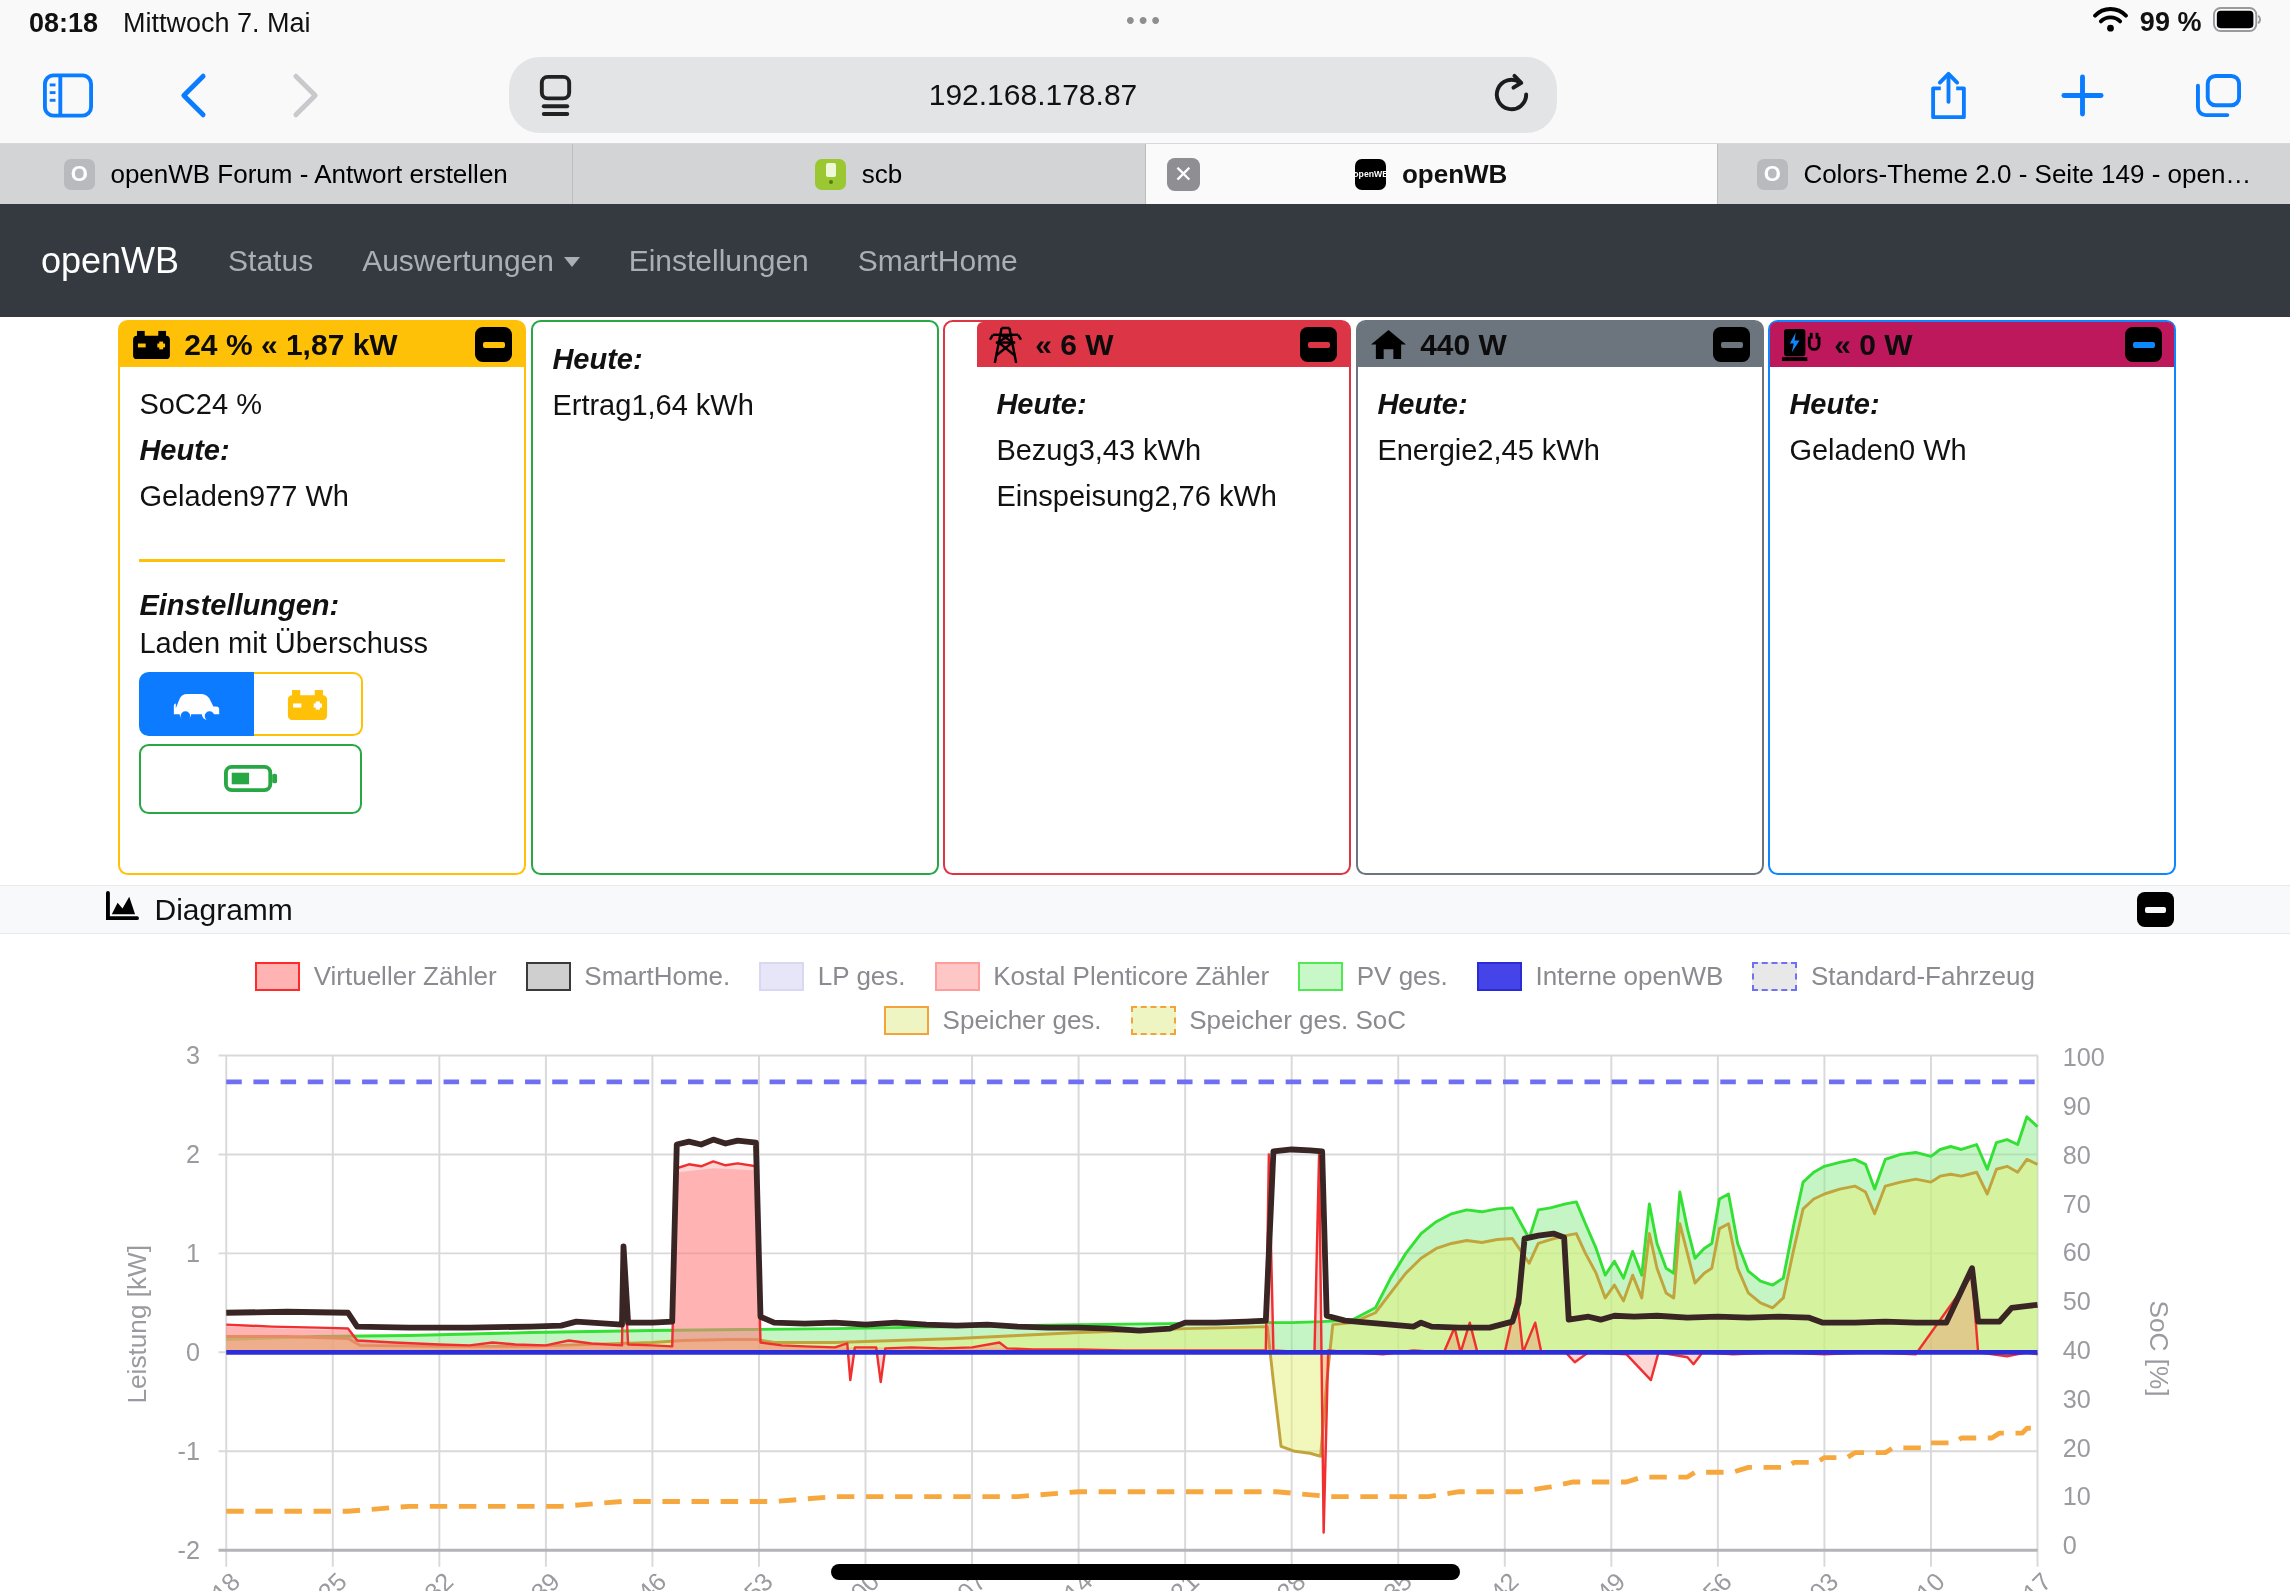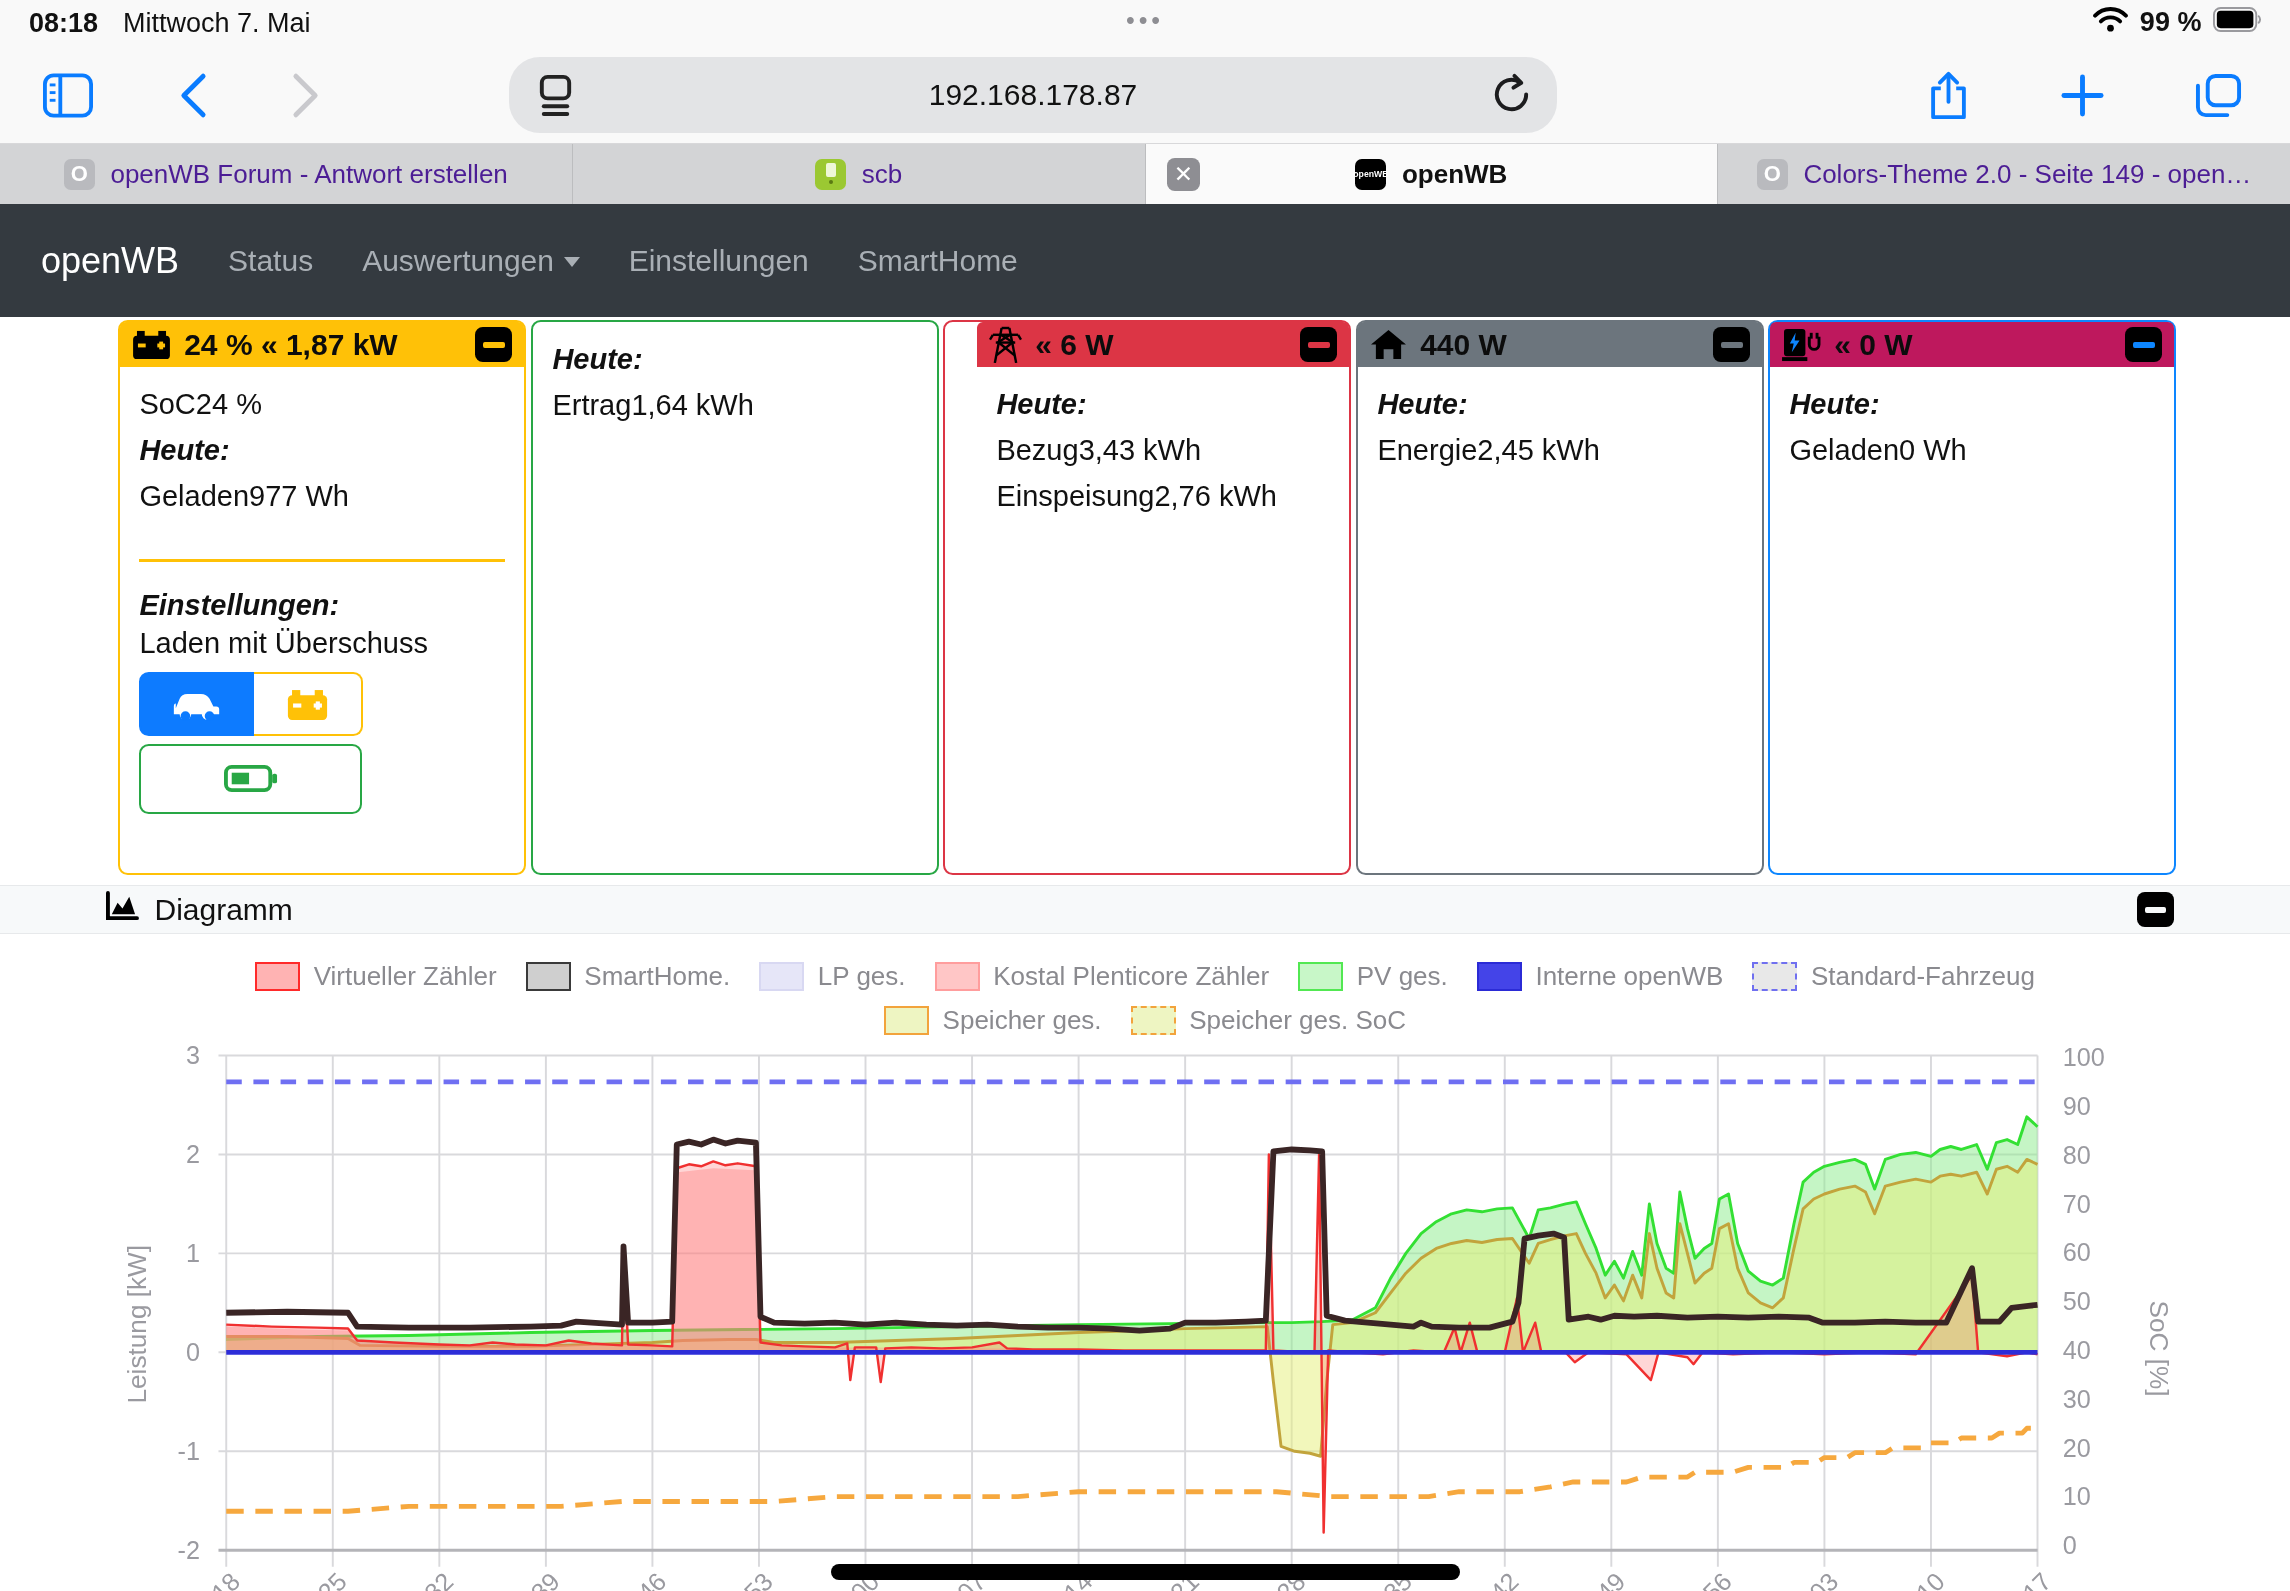--- a/index.html
+++ b/index.html
@@ -18,21 +18,21 @@
   .tool-right{position:absolute;right:47px;top:0;height:97px;display:flex;align-items:center;gap:89px}
   .tbtn{background:none;border:none;cursor:pointer;display:flex;align-items:center;justify-content:center}
   .url-pill{position:absolute;left:509px;top:9.7px;width:1048px;height:76px;background:#e3e4e6;border-radius:31px;display:flex;align-items:center;justify-content:center}
   .url-text{font-size:30px;color:#111}
   .pill-left{position:absolute;left:25px;top:16.5px}
   .pill-right{position:absolute;right:23px;top:15.5px}
   
   .tabbar{position:absolute;left:0;top:144px;width:2290px;height:60px;background:#d3d4d6;display:flex;z-index:5}
   .tab{flex:1;display:flex;align-items:center;justify-content:center;gap:15.5px;border-right:1px solid #bcbdbf;position:relative;cursor:pointer}
   .tab:last-child{border-right:none}
-  .tab .tab-title{font-size:26px;color:#4c1d95;white-space:nowrap;overflow:hidden;max-width:466px}
+  .tab .tab-title{font-size:26px;color:#000000;white-space:nowrap;overflow:hidden;max-width:466px}
   .tab.active{background:#fafafa}
   .tab.active .tab-title{color:#111;font-weight:700}
   .fav{width:31px;height:31px;border-radius:6.8px;flex:0 0 auto;display:flex;align-items:center;justify-content:center}
   .fav-o{background:#b9babe;color:#fff;font-size:22px;font-weight:700}
   .fav-scb{background:#9bc832;position:relative}
   .fav-scb::after{content:"";position:absolute;left:10.7px;top:4.9px;width:9.7px;height:13.6px;background:#eef7d8;border-radius:1.9px}
   .fav-scb::before{content:"";position:absolute;left:13.6px;top:21.3px;width:3.9px;height:3.9px;background:#5a7a12;border-radius:50%;z-index:1}
   .fav-wb{background:#000;color:#fff;font-size:8.7px;font-weight:700}
   .tab-close{position:absolute;left:21.3px;top:13.6px;width:33px;height:33px;border-radius:7.8px;background:#8e8e93;color:#fff;font-size:23px;line-height:33px;text-align:center;border:none;cursor:pointer}
   

